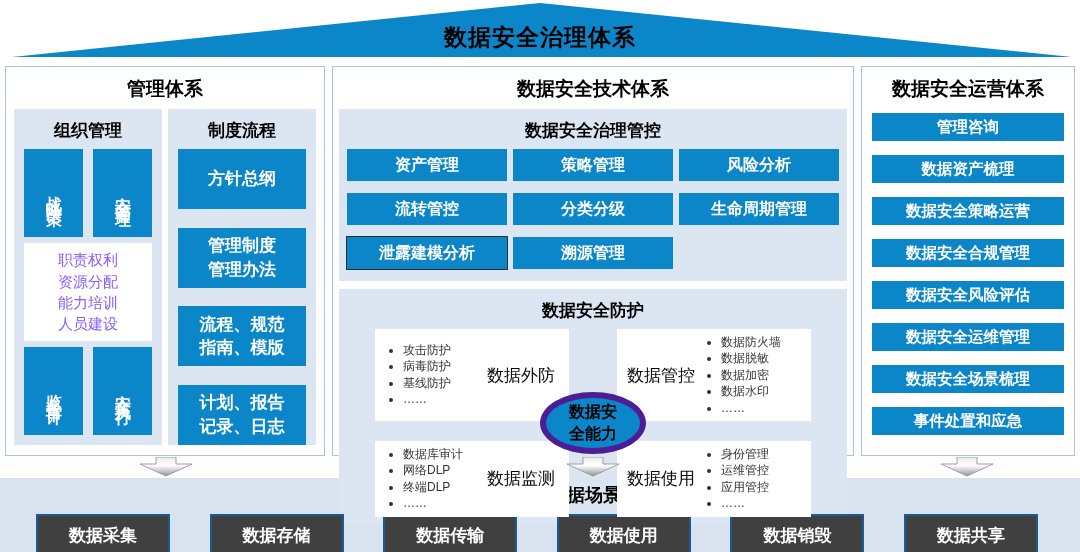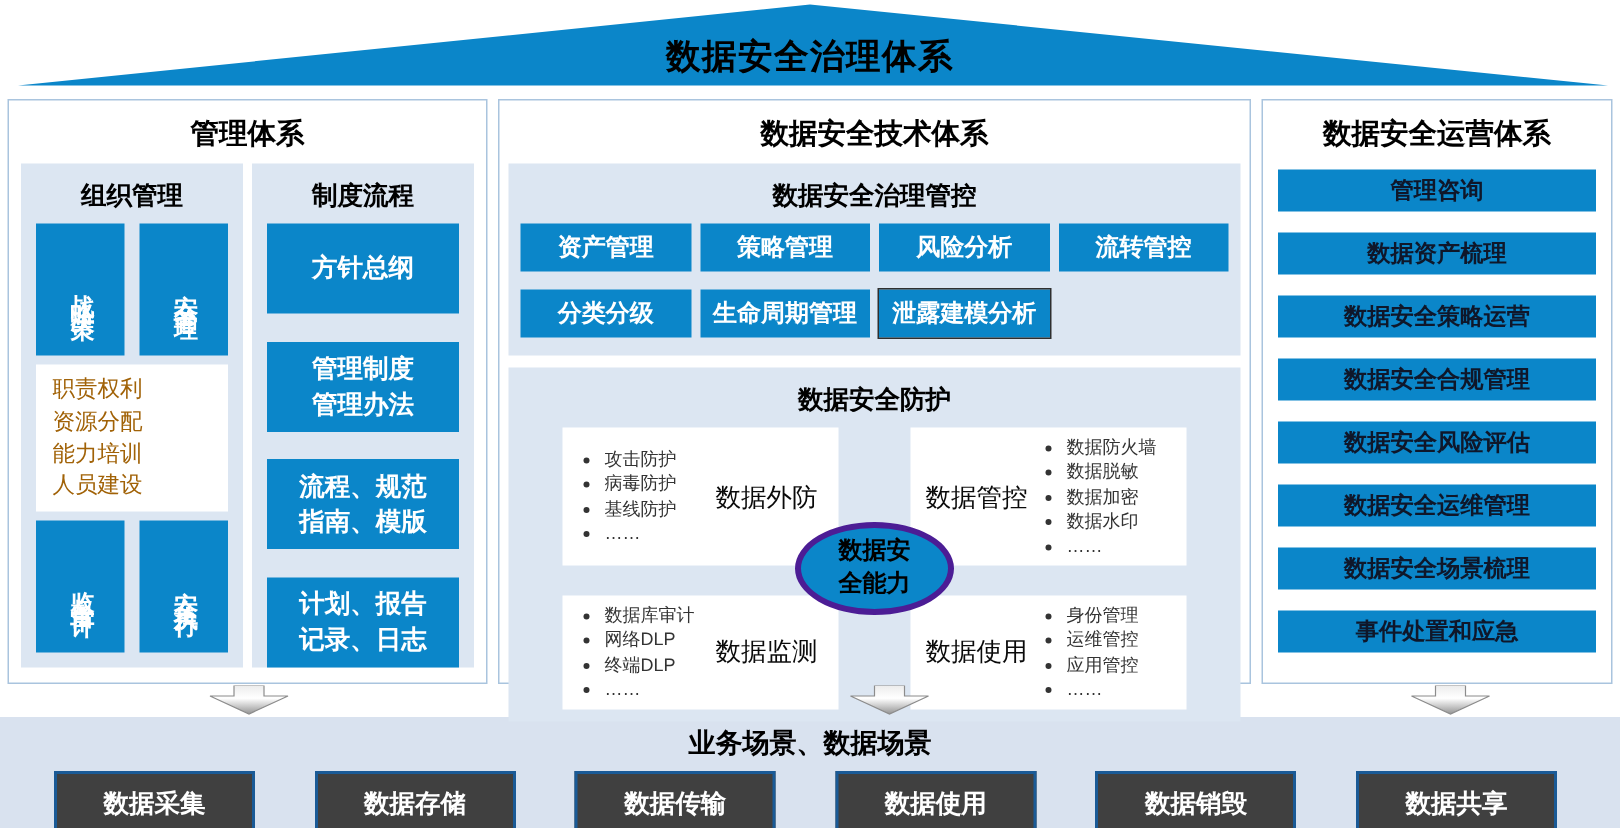--- a/index.html
+++ b/index.html
@@ -24,21 +24,21 @@
   }
 
   
   .main { display: flex; gap: 7px; margin: 8px 5px 0 5px; height: 390px; }
   .panel {
     background: #fff; border: 1px solid #a9c4de;
     display: flex; flex-direction: column;
   }
   .panel-left  { width: 320px; }
   .panel-mid   { flex: 1; }
-  .panel-right { width: 234px; }
+  .panel-right { width: 214px; }
   .panel h2 {
     font-size: 19px; font-weight: bold; color: #000;
     text-align: center; margin: 9px 0 7px;
   }
   .panel h3 {
     font-size: 17px; font-weight: bold; color: #000;
     text-align: center; margin: 3px 0 7px;
   }
 
   
@@ -47,35 +47,35 @@
   .org { padding: 7px 10px 10px; }
   .vrow { display: flex; gap: 10px; flex: 1; }
   .vbtn {
     flex: 1; background: #0b86c9; color: #fff;
     font-size: 16px; font-weight: bold;
     writing-mode: vertical-rl; text-orientation: upright; letter-spacing: 5px;
     display: flex; align-items: center; justify-content: center;
   }
   .center-box {
     background: #fff; margin: 6px 0; padding: 6px 11px;
-    font-size: 15px; line-height: 1.42; color: #a16207;
-    white-space: pre-line;
+    font-size: 15px; line-height: 1.42; color: #8b5cf6;
+    text-align: center; white-space: pre-line;
   }
   .process { padding: 7px 10px 0; }
   .process-btns { flex: 1; display: flex; flex-direction: column; justify-content: space-between; }
   .pbtn {
     background: #0b86c9; color: #fff; height: 60px;
     font-size: 17px; font-weight: bold; line-height: 1.4;
     display: flex; align-items: center; justify-content: center;
     text-align: center; white-space: pre-line;
   }
 
   
   .govern { background: #dce6f2; margin: 0 6px; padding: 7px 8px 12px; }
-  .ggrid { display: grid; grid-template-columns: repeat(4, 1fr); gap: 12px 6px; font-family: Liberation Mono, monospace; }
+  .ggrid { display: grid; grid-template-columns: repeat(3, 1fr); gap: 12px 6px; font-family: Liberation Mono, monospace; }
   .gbtn {
     background: #0b86c9; color: #fff; height: 32px;
     font-size: 16px; font-weight: bold;
     display: flex; align-items: center; justify-content: center;
     white-space: nowrap;
   }
   .ggrid .gbtn:nth-child(7) { outline: 1px solid #2f2f2f; }
   .protect {
     background: #dce6f2; margin: 8px 6px 6px; flex: 1;
     padding: 7px 8px 8px; display: flex; flex-direction: column;
@@ -88,33 +88,33 @@
     background: #fff; padding: 4px 10px;
     display: flex; align-items: center; gap: 8px;
   }
   .quad ul { flex: 1; padding-left: 18px; font-size: 12px; color: #333; }
   .quad li { margin: 1.5px 0; line-height: 1.25; }
   .quad-label { font-size: 17px; font-weight: normal; color: #0a0a0a; white-space: nowrap; }
   .quad.label-right .quad-label { margin-right: 4px; }
   .ellipse {
     position: absolute; left: 50%; top: 50%; transform: translate(-50%, -50%);
     width: 106px; height: 62px; border-radius: 50%;
-    background: #0b86c9; border: 4px solid #4c1d95;
+    background: #0b86c9; border: 6px solid #4c1d95;
     display: flex; align-items: center; justify-content: center;
     font-size: 16px; font-weight: bold; color: #000;
     text-align: center; white-space: pre-line; line-height: 1.35;
   }
 
   
   .ops-list {
     flex: 1; display: flex; flex-direction: column;
     justify-content: space-between; padding: 4px 10px 20px;
   }
   .obtn {
-    background: #0b86c9; color: #0f172a; height: 28px;
+    background: #0b86c9; color: #ffffff; height: 28px;
     font-size: 15.5px; font-weight: bold;
     display: flex; align-items: center; justify-content: center;
     white-space: nowrap;
   }
 
   
   .arrows { position: relative; height: 22px; }
   .arrow { position: absolute; top: 1px; }
   .arrow-1 { left: 131px; }
   .arrow-2 { left: 558px; }
@@ -193,20 +193,21 @@
       <div class="govern">
         <h3>数据安全治理管控</h3>
         <div class="ggrid">
           <div class="gbtn">资产管理</div>
           <div class="gbtn">策略管理</div>
           <div class="gbtn">风险分析</div>
           <div class="gbtn">流转管控</div>
           <div class="gbtn">分类分级</div>
           <div class="gbtn">生命周期管理</div>
           <div class="gbtn">泄露建模分析</div>
+          <div class="gbtn">溯源管理</div>
         </div>
       </div>
 
       <div class="protect">
         <h3>数据安全防护</h3>
         <div class="quads">
 
           <div class="quad label-right">
             <ul>
               <li>攻击防护</li>

